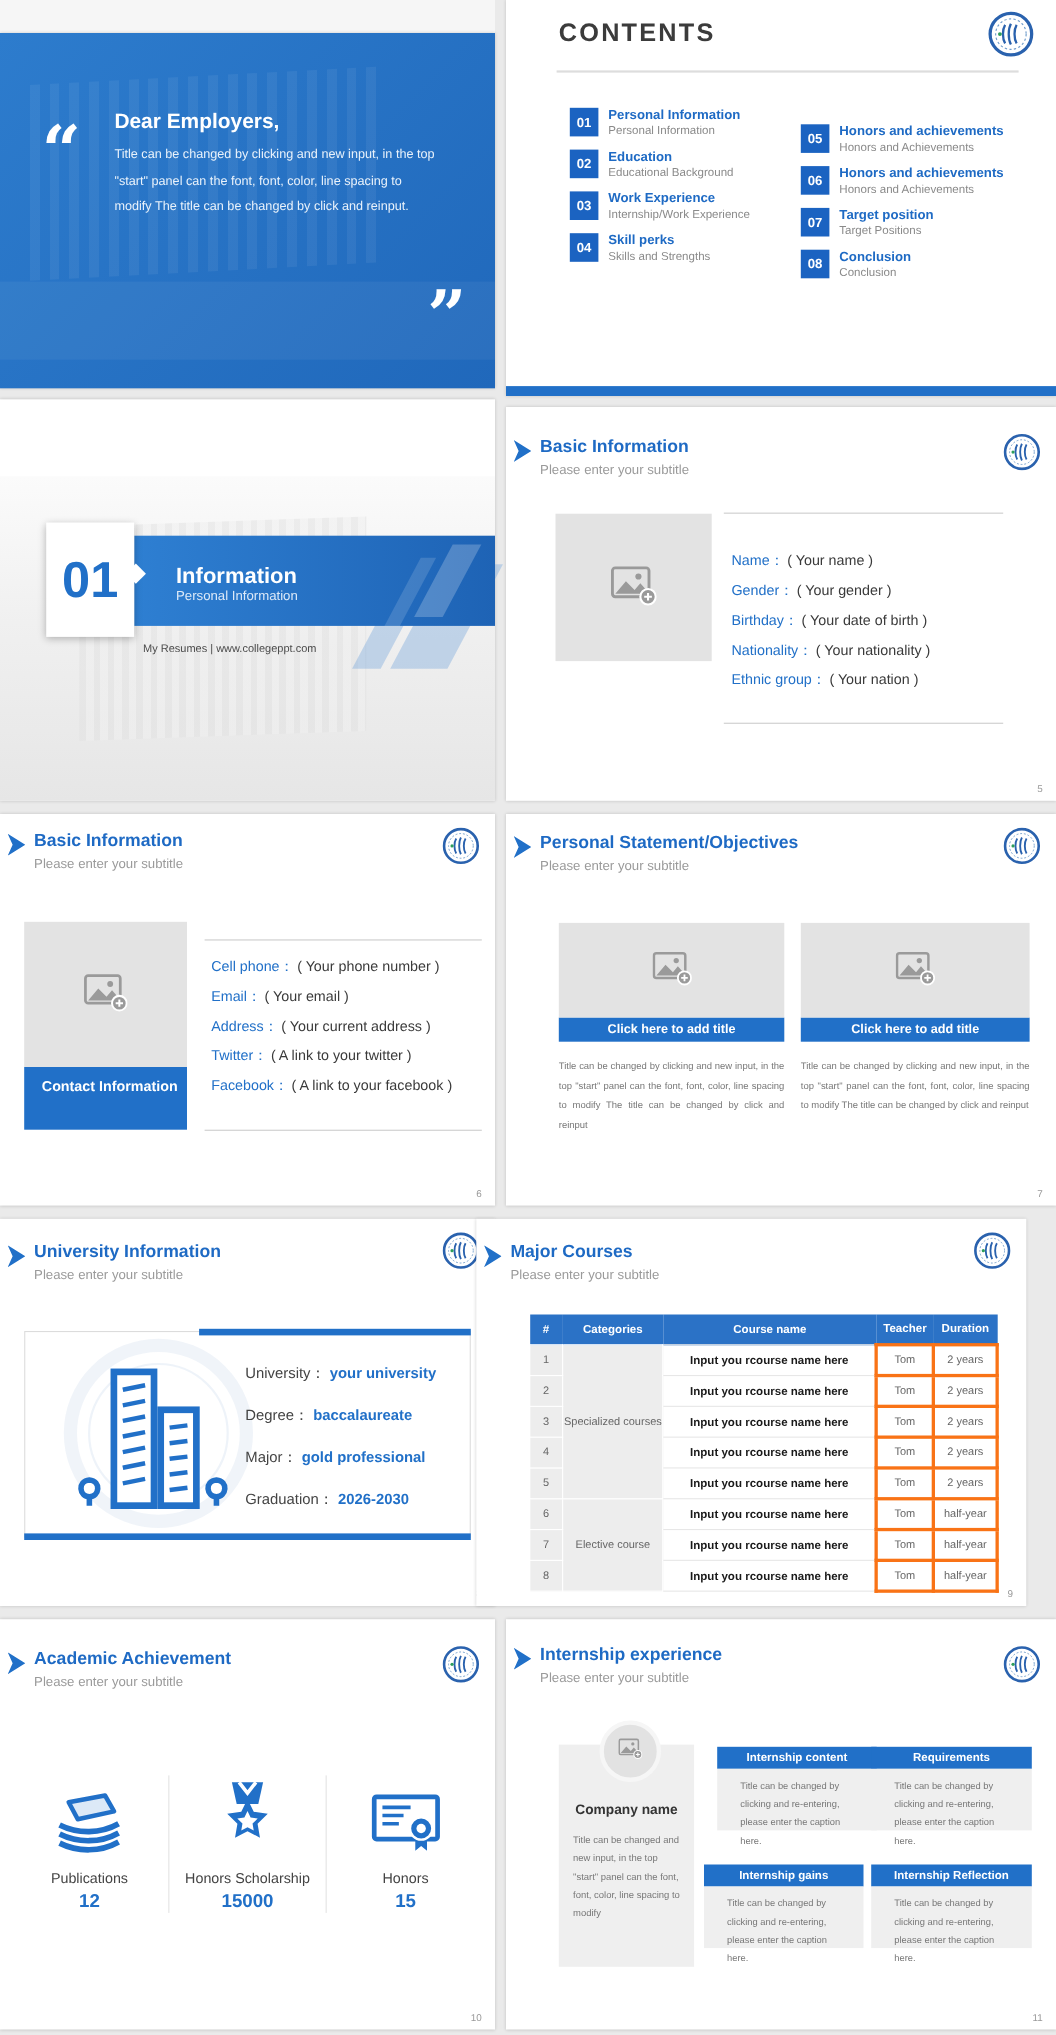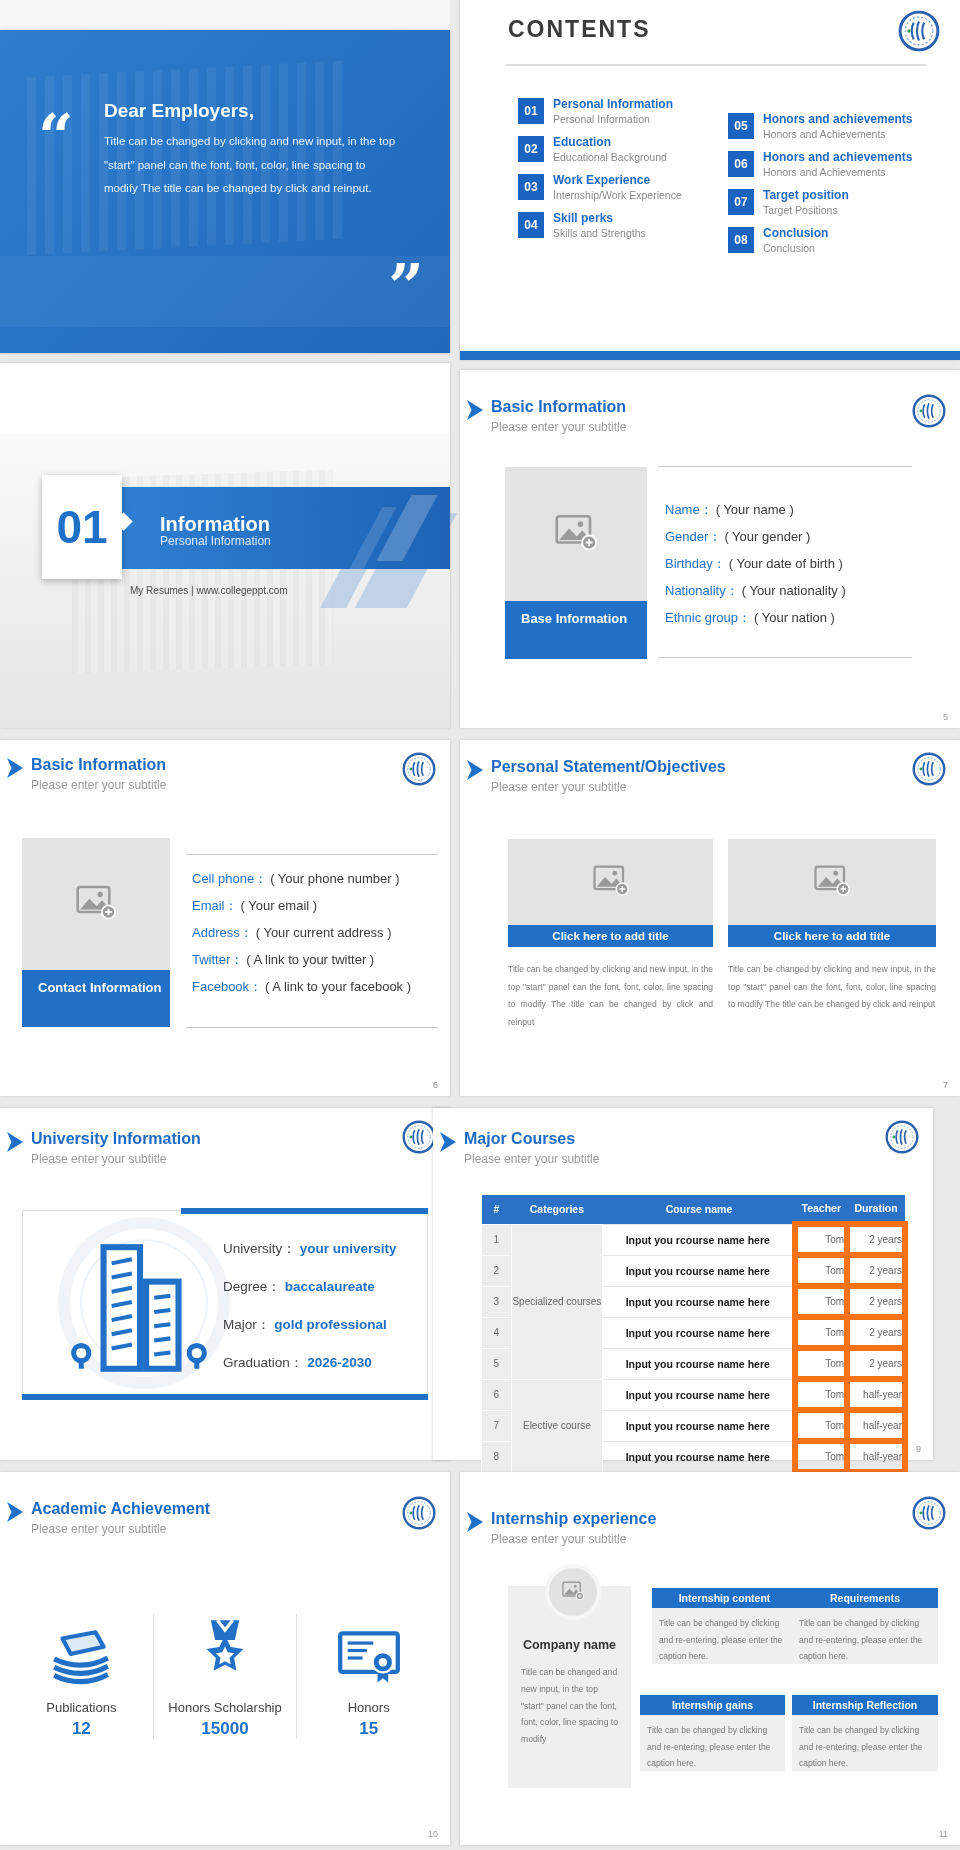--- a/index.html
+++ b/index.html
@@ -105,21 +105,21 @@
   .u-fields{position:absolute;left:200px;top:30px;}
 
   
   #slide-courses{left:433px;top:1108px;width:500px;height:352px;}
   .ctable{position:absolute;left:48px;top:87px;border-collapse:collapse;width:427px;}
   .ctable th{background:#2B72C6;color:#fff;font-weight:bold;font-size:10.5px;height:26px;padding:0;}
   .ctable td{height:25px;text-align:center;font-size:10px;padding:0;}
   .ctable td.c-num,.ctable td.c-cat{background:#ededed;color:#666;border:1px solid #fff;}
   .ctable td.c-cat{font-size:10px;line-height:1.3;}
   .ctable td.c-name{font-weight:bold;color:#1a1a1a;font-size:10.5px;border:1px solid #e7e7e7;}
-  .ctable td.c-tch,.ctable td.c-dur{color:#666;border:6px solid #f97316;text-align:right;}
+  .ctable td.c-tch,.ctable td.c-dur{color:#666;border:3px solid #f97316;}
 
   
   #slide-achievement{left:0;top:1472px;width:450px;height:373px;}
   .stats{position:absolute;left:10px;right:10px;top:142px;display:flex;text-align:center;}
   .stat{flex:1;position:relative;}
   .stat + .stat{border-left:1px solid #e3e3e3;}
   .stat .ic{height:72px;display:flex;align-items:flex-end;justify-content:center;}
   .stat .lb{margin-top:14px;font-size:13px;color:#444;}
   .stat .vl{margin-top:4px;font-size:17px;font-weight:bold;color:#2170C8;}
 
@@ -127,21 +127,21 @@
   #slide-internship{left:460px;top:1472px;width:500px;height:373px;}
   .co-card{position:absolute;left:48px;top:114px;width:123px;height:202px;background:#efefef;box-sizing:border-box;}
   .co-circle{position:absolute;left:85px;top:92px;width:48px;height:48px;border-radius:50%;background:#e2e2e2;
              border:4px solid #f6f6f6;display:flex;align-items:center;justify-content:center;z-index:2;}
   .co-name{position:absolute;left:0;right:0;top:52px;text-align:center;font-size:12.5px;font-weight:bold;color:#333;}
   .co-body{position:absolute;left:13px;right:11px;top:78px;font-size:8.6px;line-height:1.95;color:#777;}
   .i-card{position:absolute;width:145px;}
   .i-bar{height:20px;background:#2170C8;color:#fff;font-size:10.5px;font-weight:bold;
          display:flex;align-items:center;justify-content:center;}
   .i-body{height:56px;background:#efefef;font-size:8.5px;line-height:1.95;color:#777;
-          padding:7px 7px;box-sizing:border-box;}
+          padding:7px 21px;box-sizing:border-box;}
 
   .topstrip{position:absolute;left:0;top:0;width:450px;height:30px;background:#f6f6f6;}
 </style>
 </head>
 <body>
 
 <svg width="0" height="0" style="position:absolute">
   <defs>
     <g id="def-logo">
       <circle cx="20" cy="20" r="18" fill="#fff" stroke="#2a62ae" stroke-width="2.8"></circle>
@@ -269,21 +269,20 @@
     <span class="logo" style="top:24px;">
       <svg viewBox="0 0 40 40">
           <use href="#def-logo"></use>
         </svg></span>
 
     <div class="ph-box" style="left:45px;top:97px;width:142px;height:134px;">
       <span><svg width="42" height="40" viewBox="0 0 48 44">
             <use href="#def-imgadd"></use>
           </svg></span>
     </div>
-    <div class="blue-label" style="left:45px;top:231px;width:142px;height:58px;">Base Information</div>
 
     <div class="hline" style="left:198px;top:96px;width:254px;"></div>
     <div style="position:absolute;left:205px;top:133px;">
       <div class="frow">
         <span class="lab"><span>Name</span><span>：</span></span>
         <span class="val">( Your name )</span>
         </div>
       <div class="frow">
         <span class="lab"><span>Gender</span><span>：</span></span>
         <span class="val">( Your gender )</span>
@@ -577,21 +576,21 @@
           </svg>
           </div>
         <div class="lb">Honors</div>
         <div class="vl">15</div>
       </div>
     </div>
     <div class="pagenum">10</div>
   </div>
 
   <div class="slide" id="slide-internship">
-    <div class="c-hdr" style="top:38px;text-align:right;">
+    <div class="c-hdr" style="top:24px;text-align:right;">
       <span class="hdr-arrow"></span>
       <div class="hdr-title">Internship experience</div>
       <div class="hdr-sub">Please enter your subtitle</div>
     </div>
     <span class="logo" style="top:24px;">
       <svg viewBox="0 0 40 40">
           <use href="#def-logo"></use>
         </svg></span>
 
     <div class="co-circle">

